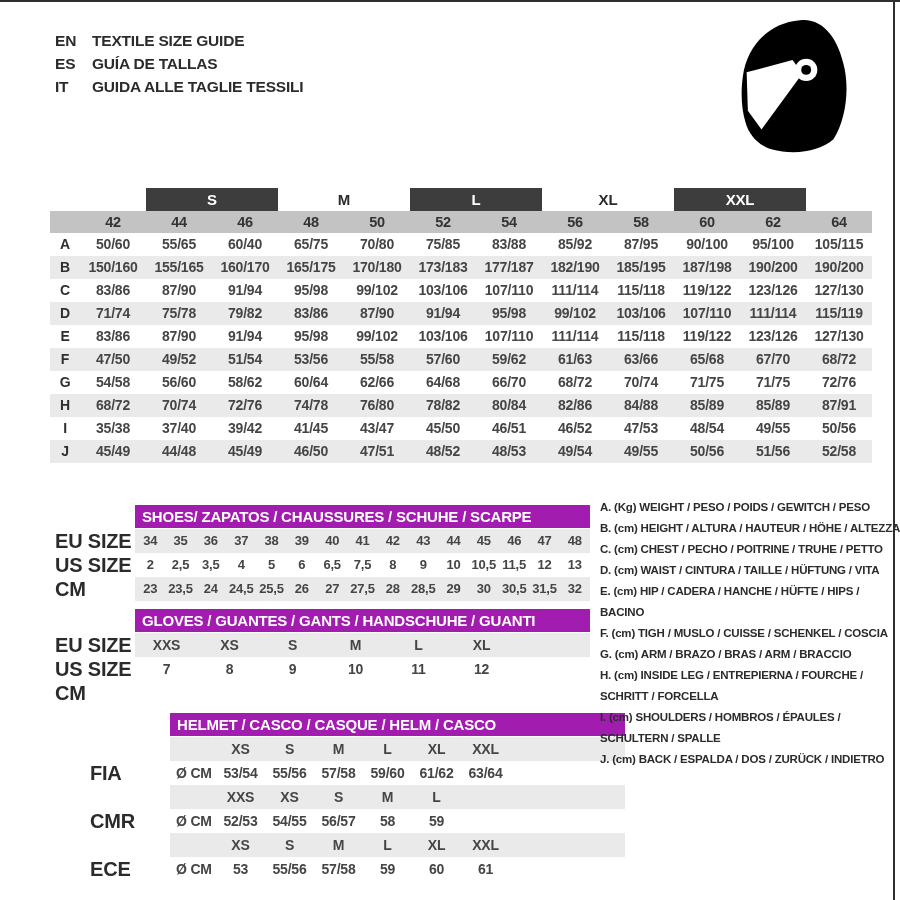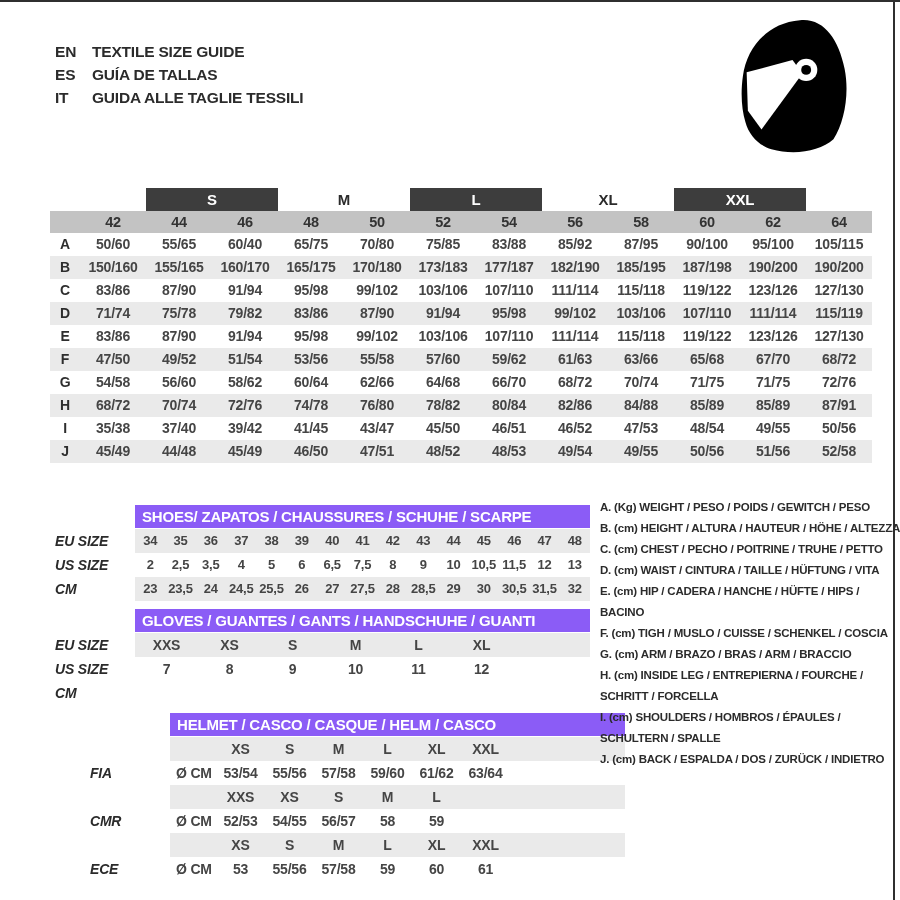--- a/index.html
+++ b/index.html
@@ -9,21 +9,21 @@
     font-family:"Liberation Sans", sans-serif; font-weight:bold;
     color:#454545; letter-spacing:-0.2px; overflow:hidden;
   }
   .abs { position:absolute; }
 
   
   #frame-top { left:0; top:0; width:900px; height:2px; background:#2f2f2f; }
   #frame-right { right:5px; top:0; width:2px; height:900px; background:#2f2f2f; }
 
   
-  #langs { left:55px; top:40px; }
+  #langs { left:55px; top:29px; }
   .lang-line { display:flex; font-size:15.5px; line-height:23px; color:#2b2b2b; }
   .lang-code { width:37px; }
 
   
   #helmet-logo { left:733px; top:16px; width:124px; height:140px; }
 
   
   #textile { left:50px; top:188px; width:822px; }
   .t-grid { display:grid; grid-template-columns:30px repeat(12,1fr); }
   .group-row { height:23px; }
@@ -35,24 +35,24 @@
   .data-row div { text-align:center; font-size:14px; line-height:23px; }
   .data-row .row-letter { color:#2e2e2e; }
   .stripe { background:#eaeaea; }
 
   
   .section { left:55px; width:535px; }
   #shoes   { top:505px; }
   #gloves  { top:609px; }
   #helmet-section { top:713px;margin-left:35px; }
   .sec-title-row { display:flex; height:24px; }
-  .sec-title { margin-left:80px; width:531px; height:23px; background:#8b5cf6;
+  .sec-title { margin-left:80px; width:531px; height:23px; background:#a21caf;
                color:#ffffff; font-size:15px; line-height:23px; padding-left:7px; }
   .sec-row { display:flex; height:24px; }
-  .sec-label { width:80px; font-size:14px; line-height:24px; color:#2b2b2b;font-style:italic; }
+  .sec-label { width:80px; font-size:20px; line-height:24px; color:#2b2b2b; }
   .sec-content { width:455px; display:grid; }
   .sec-content div { text-align:center; font-size:13px; line-height:24px; }
   .shoes-grid { grid-template-columns:repeat(15,1fr); }
   .gloves-grid { grid-template-columns:repeat(6,63px) 1fr; }
   .gloves-grid div { font-size:14px; }
   .helmet-grid { grid-template-columns:46px repeat(6,49px) 1fr; }
   .helmet-grid div { font-size:14px; }
   .helmet-grid .unit-cell { text-align:left; padding-left:6px; }
 
   

